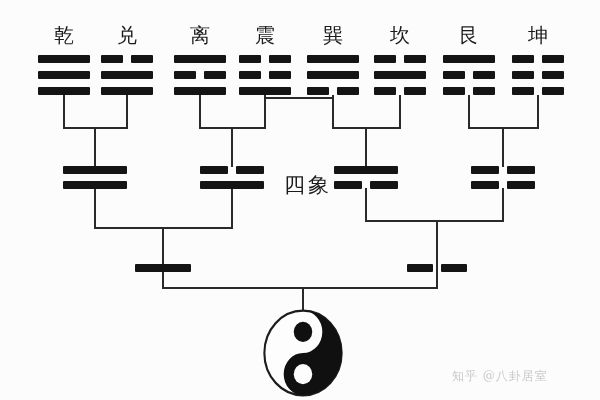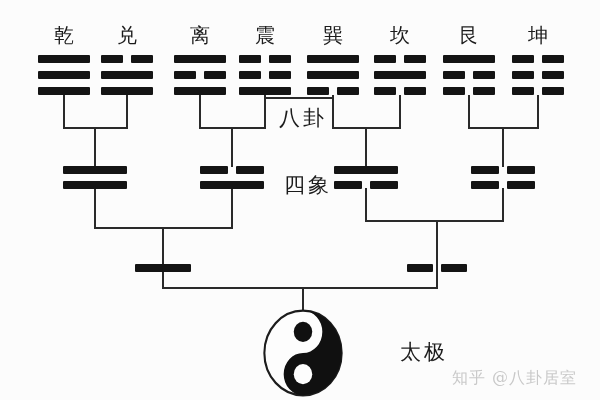--- a/index.html
+++ b/index.html
@@ -27,21 +27,21 @@
 
   
   .mono { position:absolute; top:264px; }
 
   
   .level-label { position:absolute; transform:translateX(-50%); font-size:21px; letter-spacing:3px;
                  color:#1b1b1b; white-space:nowrap; line-height:1.1; }
 
   .taiji { position:absolute; left:261px; top:307px; }
 
-  .watermark { position:absolute; left:452px; top:368px; font-size:16px; letter-spacing:1px;
+  .watermark { position:absolute; left:452px; top:368px; font-size:12px; letter-spacing:1px;
                color:#c9c9c9; filter:blur(0.4px); }
 </style>
 </head>
 <body>
 
 <div class="canvas">
 
   <svg class="wires" width="600" height="400" viewBox="0 0 600 400" fill="none" stroke="#2a2a2a" stroke-width="2">
 
     <path d="M64,95 V128 H127 V95"></path>
@@ -155,21 +155,20 @@
           <i></i>
           <i></i>
         </div>
         <div class="bar-row broken">
           <i></i>
           <i></i>
         </div>
       </div>
   </div>
 
-  <div class="level-label" style="left:303px; top:107px">八卦</div>
 
   <div class="digram" style="left:63px">
       <div class="bar-row solid"></div>
       <div class="bar-row solid"></div>
     </div>
   <div class="digram" style="left:200px">
       <div class="bar-row broken">
         <i></i>
         <i></i>
       </div>
@@ -206,17 +205,16 @@
     </div>
 
 
   <svg class="taiji" width="84" height="92" viewBox="-50 -50 100 100" preserveAspectRatio="none">
     <circle r="46" fill="#fdfdfd" stroke="#1c1c1c" stroke-width="2.5"></circle>
     <path d="M0,-46 A46,46 0 0 1 0,46 A23,23 0 0 1 0,0 A23,23 0 0 0 0,-46 Z" fill="#101010"></path>
     <circle cy="-23" r="11" fill="#101010"></circle>
     <circle cy="23" r="11" fill="#fdfdfd"></circle>
   </svg>
 
-  <div class="level-label" style="left:424px; top:341px">太极</div>
 
   <div class="watermark">知乎 @八卦居室</div>
 
 </div>
 
 </body></html>

